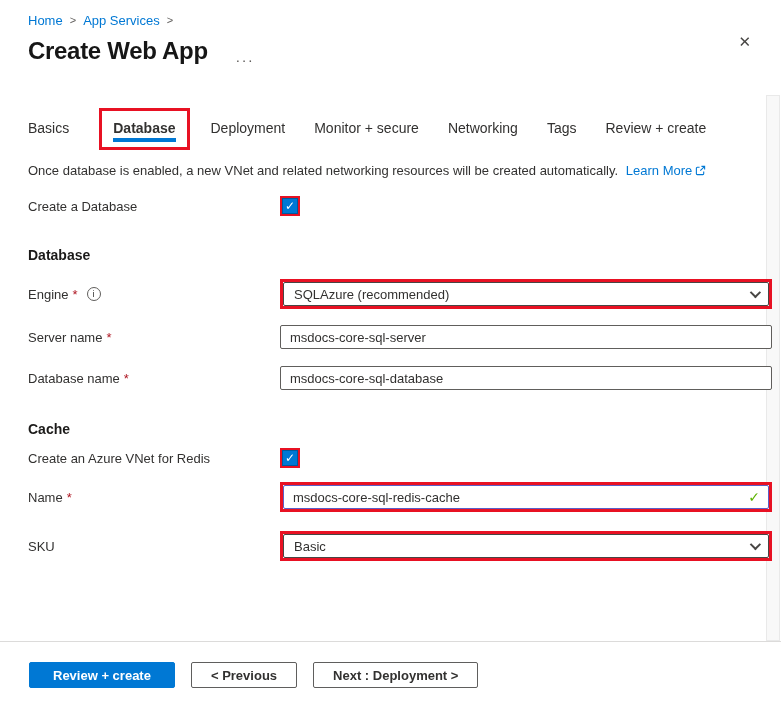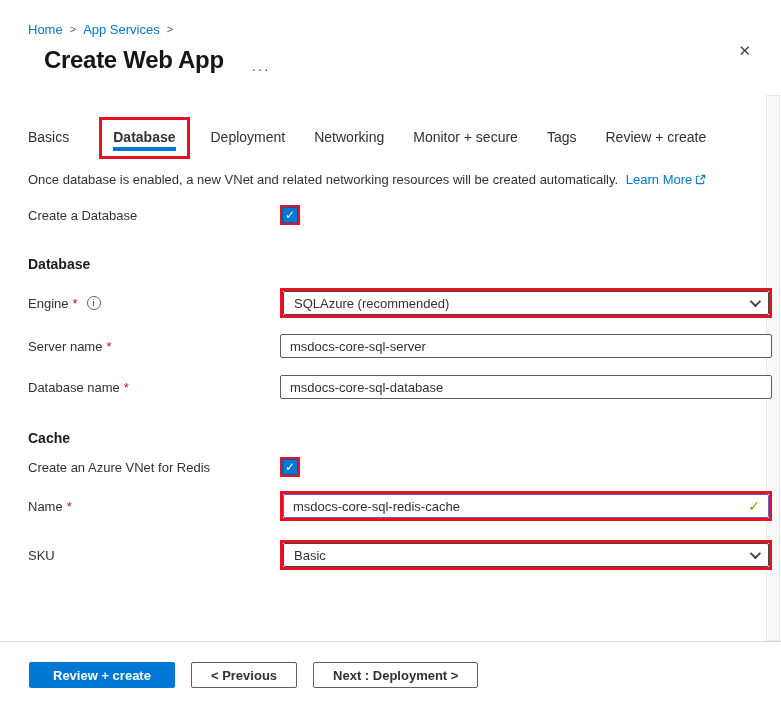--- a/index.html
+++ b/index.html
@@ -5,26 +5,26 @@
   * { box-sizing: border-box; margin: 0; padding: 0; }
   html, body { background: #ffffff; }
   body { font-family: "Liberation Sans", "DejaVu Sans", sans-serif; color: #323130; }
   .page { position: relative; width: 781px; height: 704px; background: #fff; overflow: hidden; }
 
   
   .scroll-track { position: absolute; top: 95px; right: 1px; width: 14px; height: 546px;
                   background: #f8f8f8; border: 1px solid #e9e9e9; }
 
   
-  .breadcrumb { padding: 22px 28px 0; font-size: 13px; display: flex; align-items: center; gap: 7px; }
+  .breadcrumb { padding: 13px 28px 0; font-size: 13px; display: flex; align-items: center; gap: 7px; }
   .breadcrumb .bc-link { color: #0078d4; text-decoration: none; cursor: pointer; }
   .breadcrumb .bc-sep { color: #605e5c; font-size: 11px; transform: translateY(-1px); }
 
   
-  .title-row { padding: 9px 28px 0; display: flex; align-items: flex-end; position: relative; margin-left: 16px; }
+  .title-row { padding: 9px 28px 0; display: flex; align-items: flex-end; position: relative; }
   .page-title { font-size: 24px; font-weight: 700; color: #161616; letter-spacing: -0.3px; }
   .more-menu { color: #605e5c; margin-left: 28px; font-size: 15px; letter-spacing: 2px; cursor: pointer; padding-top: 2px; }
   .close-btn { position: absolute; right: 30px; top: 6px; color: #484644; font-size: 15px; cursor: pointer; line-height: 1; }
 
   
   .tabs { display: flex; align-items: center; margin: 43px 28px 0; }
   .tab { font-size: 14px; color: #323130; cursor: pointer; padding: 9px 0 11px; position: relative; margin-right: 29px; white-space: nowrap; }
   .tab.selected { font-weight: 700; margin-right: 0; }
   .tab.selected::after { content: ""; position: absolute; left: 0; right: 0; bottom: 5px; height: 4px; background: #0078d4; }
   .hl-tab { border: 3px solid #e81123; padding: 0 11px; margin: 0 21px 0 1px; display: flex; align-items: center; }
@@ -99,22 +99,22 @@
     <span class="more-menu">...</span>
     <span class="close-btn">✕</span>
   </div>
 
   <div class="tabs">
     <span class="tab">Basics</span>
     <span class="hl-tab">
       <span class="tab selected">Database</span>
     </span>
     <span class="tab">Deployment</span>
+    <span class="tab">Monitor + secure</span>
     <span class="tab">Networking</span>
-    <span class="tab">Monitor + secure</span>
     <span class="tab">Tags</span>
     <span class="tab">Review + create</span>
   </div>
 
   <div class="info-line">
     <span>Once database is enabled, a new VNet and related networking resources will be created automatically.</span>
     <a class="info-link">Learn More</a><span class="ext-icon"><svg width="11" height="11" viewBox="0 0 12 12">
           <path d="M5 2.5H2.5a1 1 0 0 0-1 1v6a1 1 0 0 0 1 1h6a1 1 0 0 0 1-1V7" fill="none" stroke="#0078d4" stroke-width="1.2"></path>
           <path d="M7 1.5h3.5V5M10.5 1.5 5.8 6.2" fill="none" stroke="#0078d4" stroke-width="1.2"></path>
         </svg></span>

